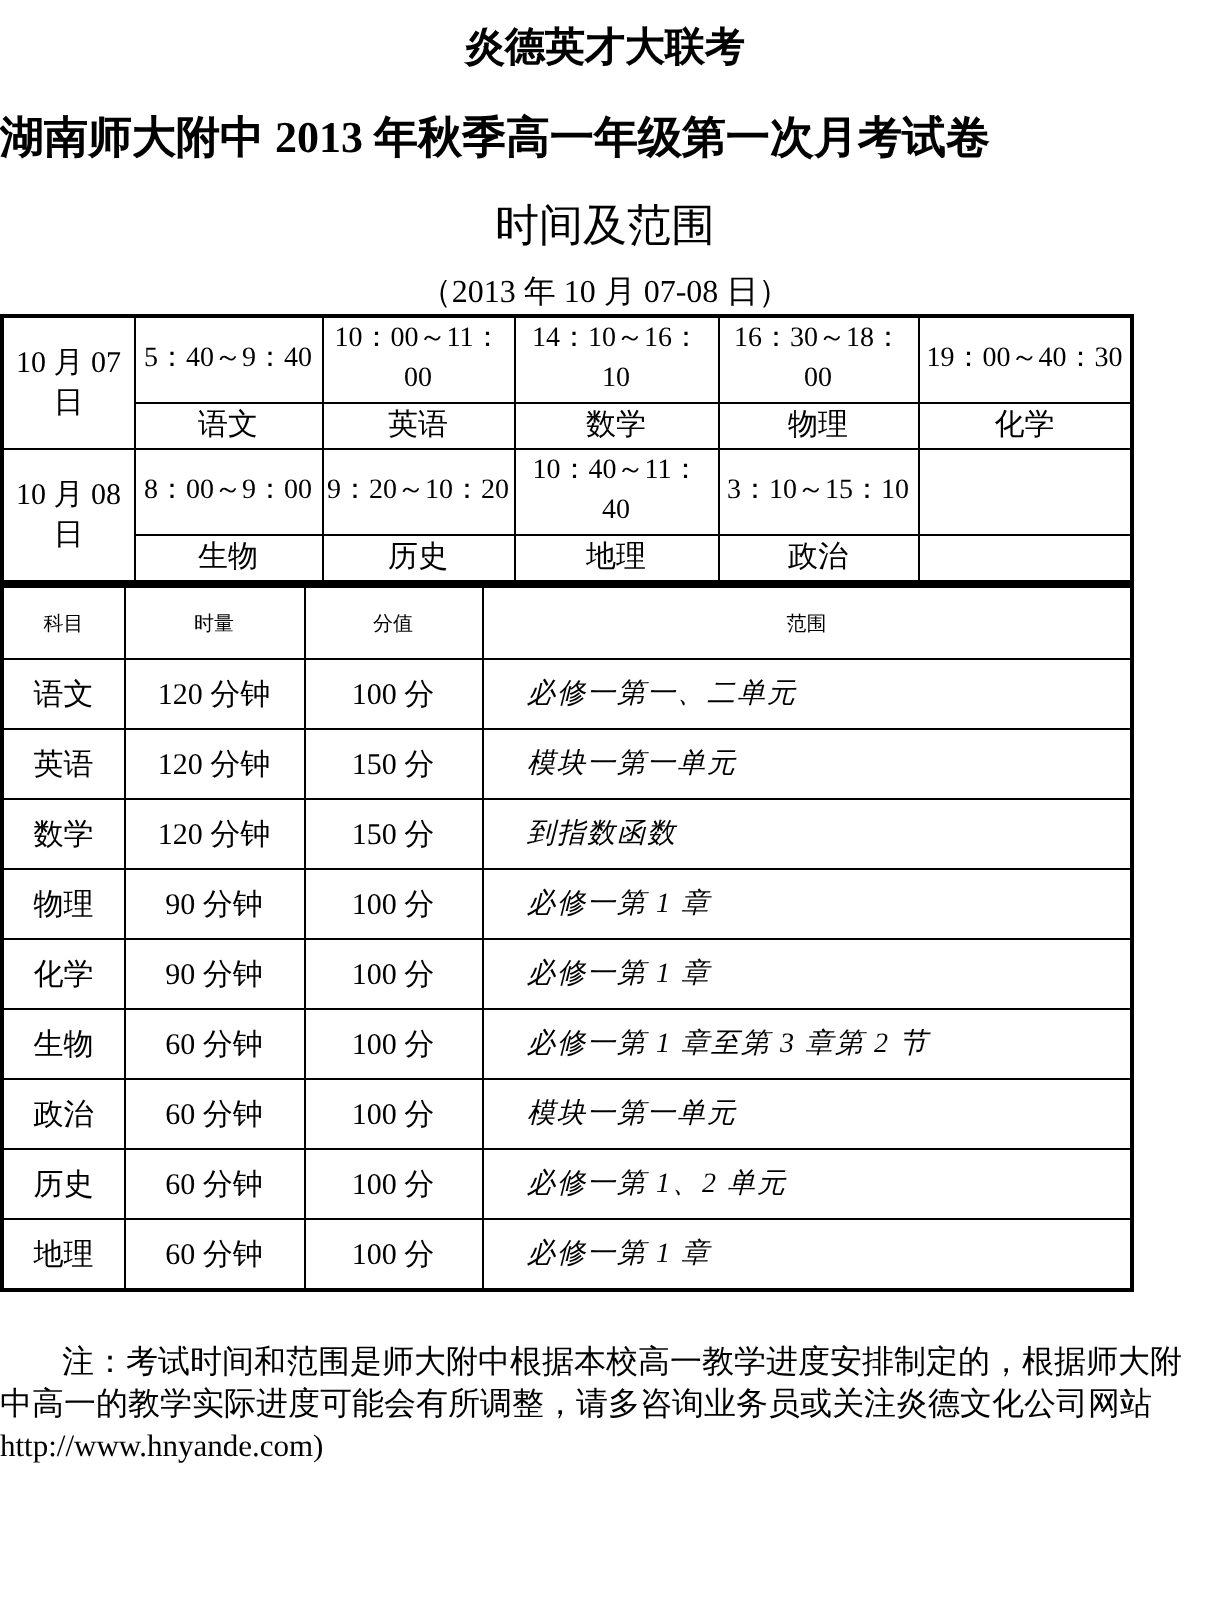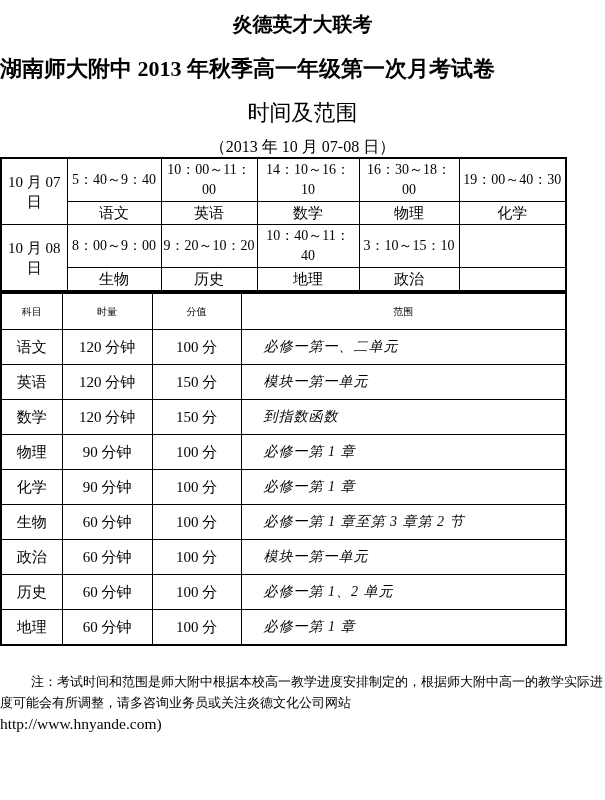--- a/index.html
+++ b/index.html
@@ -43,21 +43,21 @@
   .scope td{height:34px;font-size:15px;}
   .scope td.range-cell{
     text-align:left;padding-left:22px;
     font-style:italic;font-size:14px;letter-spacing:1px;
   }
 
   
   .note{
     margin-top:25px;
     font-family:"Liberation Sans","DejaVu Sans",sans-serif;
-    font-size:13px;line-height:21px;
+    font-size:16px;line-height:21px;
     text-indent:31px;
     width:604px;
   }
   .note-url{
     font-family:"Liberation Serif","DejaVu Serif",serif;
     font-size:15.5px;line-height:21px;
   }
 </style>
 </head>
 <body>

